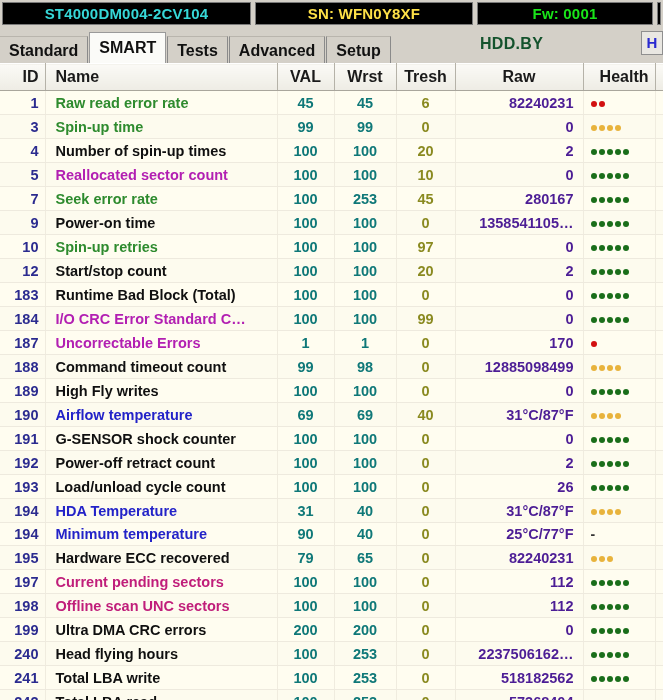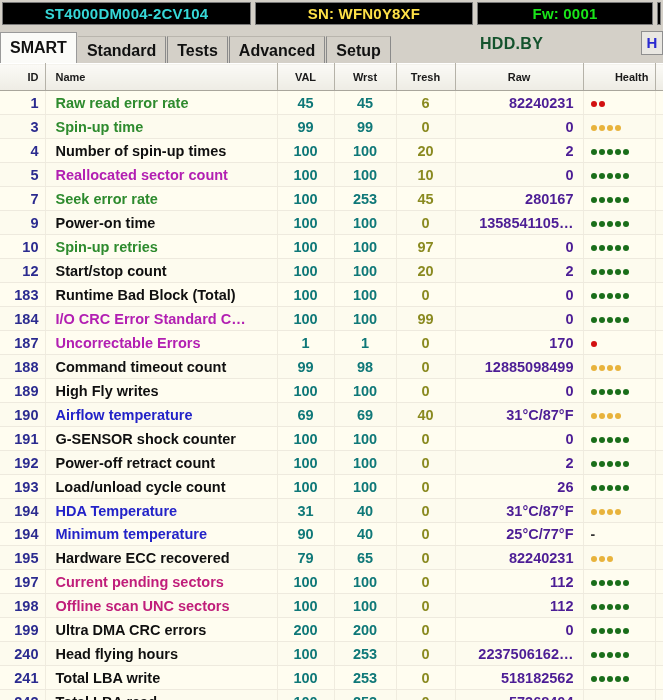--- a/index.html
+++ b/index.html
@@ -80,21 +80,21 @@
     background:#fffdf0;
     overflow:hidden;
   }
   table{border-collapse:collapse;width:663px;table-layout:fixed;}
   thead th{
     height:27px;
     background:linear-gradient(#fbfaf6,#eeece4);
     border-right:1px solid #b5b2a8;
     border-bottom:1px solid #a9a69c;
     border-top:1px solid #ffffff;
-    font-size:11px;font-weight:bold;color:#1a1a1a;
+    font-size:16px;font-weight:bold;color:#1a1a1a;
     box-sizing:border-box;
     padding:0 6px;
   }
   th.c-id{width:45px;text-align:right;}
   th.c-name{width:232px;text-align:left;padding-left:10px;}
   th.c-val{width:57px;}
   th.c-wrst{width:62px;text-align:center;}
   th.c-tresh{width:59px;text-align:center;}
   th.c-raw{width:128px;text-align:center;}
   th.c-health{width:72px;text-align:right;}
@@ -149,22 +149,22 @@
 
   <div class="infobar">
     <div class="ibox model">ST4000DM004-2CV104</div>
     <div class="ibox sn">SN: WFN0Y8XF</div>
     <div class="ibox fw">Fw: 0001</div>
     <div class="ibox tail"></div>
   </div>
 
   <div class="tabstrip">
     <div class="tabs" id="tabs-host">
+        <div class="tab first">Standard</div>
         <div class="tab active">SMART</div>
-        <div class="tab first">Standard</div>
         <div class="tab">Tests</div>
         <div class="tab">Advanced</div>
         <div class="tab">Setup</div>
       </div>
     <div class="brand">HDD.BY</div>
     <div class="hbtn">H</div>
   </div>
 
   <div class="grid">
     <table>

